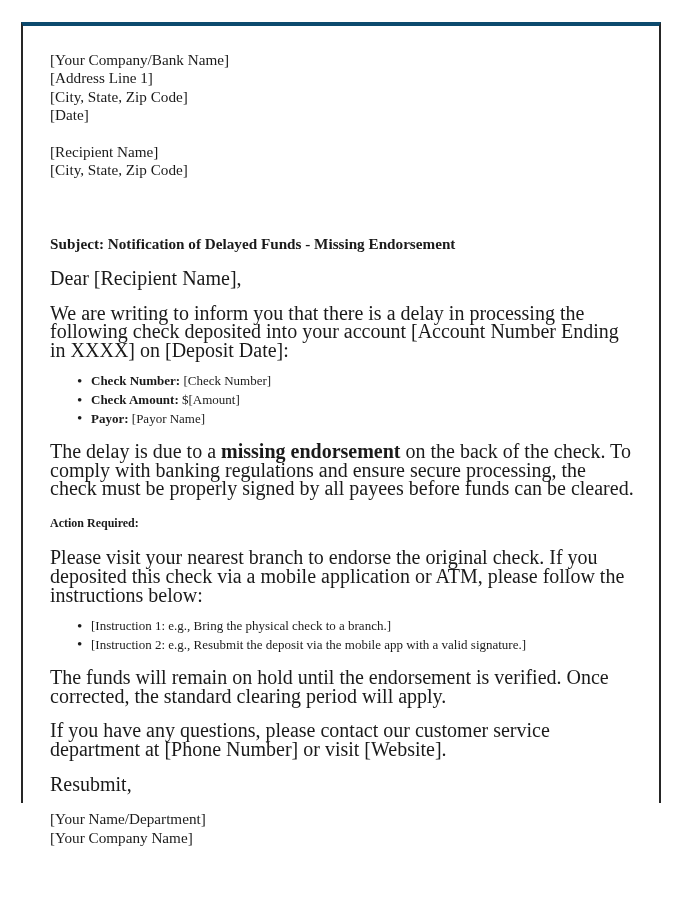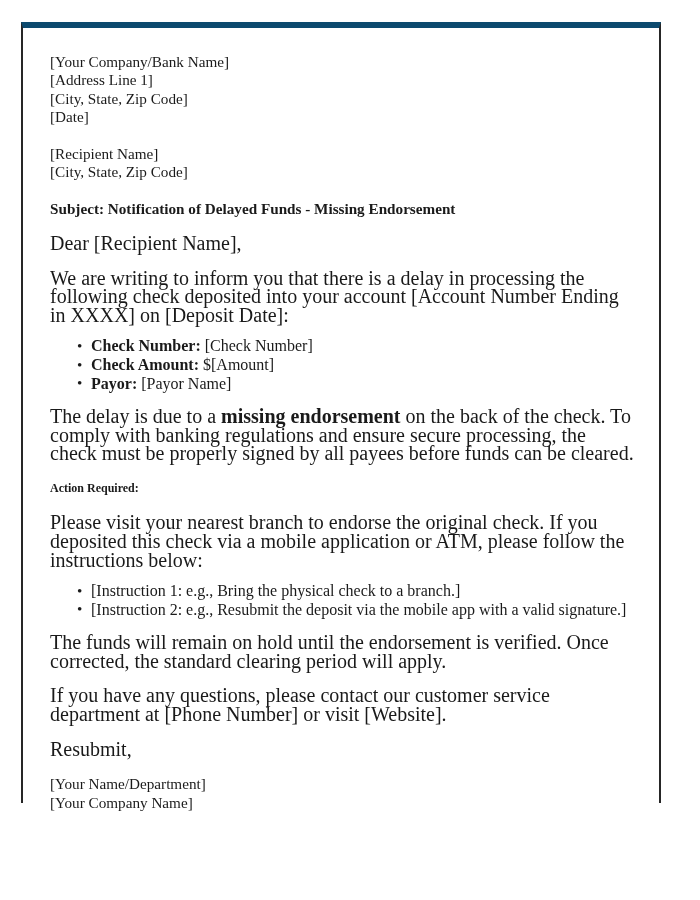--- a/index.html
+++ b/index.html
@@ -18,21 +18,21 @@
   
   #letter-page {
     position: absolute;
     left: 21px;
     top: 22px;
     width: 640px;
     height: 781px;
     box-sizing: border-box;
     background: #ffffff;
     border-left: 2px solid #262626;
-    border-top: 6px solid #0c4a6e;
+    border-top: 4px solid #0c4a6e;
     border-right: 2px solid #262626;
     border-bottom: none;
   }
 
   #letter-body {
     position: absolute;
     left: 27px;
     top: 25px;
     width: 584px;
   }
@@ -68,37 +68,38 @@
   .gap-signature { height: 17px; }
 
   .bold {
     font-weight: bold;
   }
 
   .subject {
     font-size: 15.2px;
     font-weight: bold;
     line-height: 18.3px;
+    margin-top: 37px;
   }
 
   .section-head {
     font-size: 12px;
     font-weight: bold;
     line-height: 18.3px;
   }
 
   ul.bullets {
     list-style: none;
     padding: 0;
     margin: 0;
   }
   ul.bullets li {
     position: relative;
     padding-left: 41px;
-    font-size: 16px;
+    font-size: 13px;
     line-height: 18.6px;
   }
   ul.bullets li::before {
     content: "\2022";
     position: absolute;
     left: 27px;
     top: -0.5px;
     font-size: 15.2px;
     line-height: 18.6px;
   }

